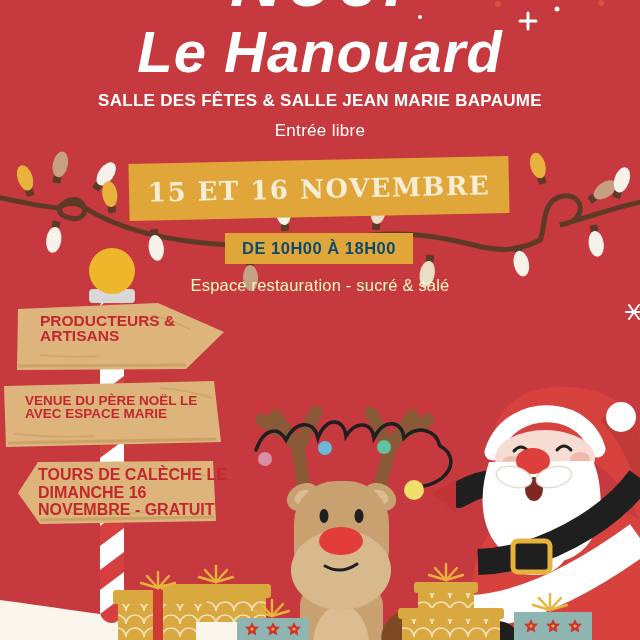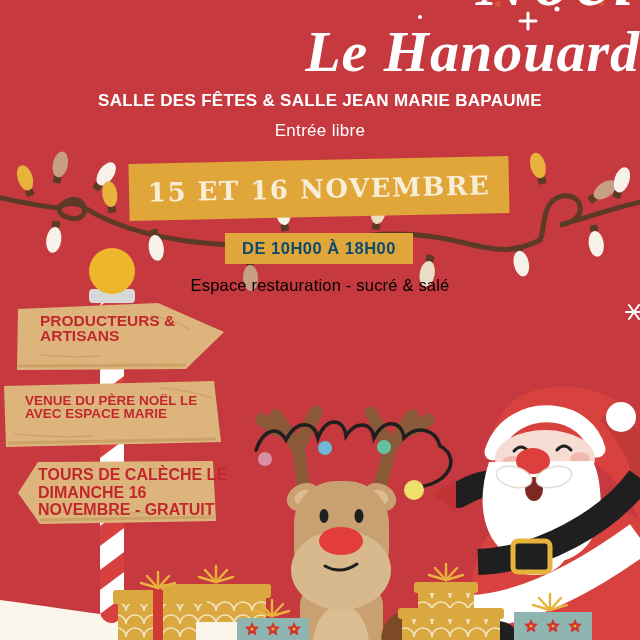--- a/index.html
+++ b/index.html
@@ -3,39 +3,39 @@
 <meta charset="utf-8">
 <style>
   html,body{margin:0;padding:0;background:#888;}
   .poster{
     position:relative;width:640px;height:640px;overflow:hidden;
     background:#c5393f;font-family:"Liberation Sans",sans-serif;
   }
   .abs{position:absolute;}
   .center{left:0;width:640px;text-align:center;}
   .script{
-    font-family:Liberation Serif, serif;font-style:italic;font-weight:bold;color:#ffffff;text-align:right;
+    font-family:Liberation Sans, sans-serif;font-style:italic;font-weight:bold;color:#ffffff;
   }
   .top-partial{top:-60px;font-size:72px;letter-spacing:6px;}
   .title{top:18px;font-size:58px;letter-spacing:1px;}
   .subtitle{top:91px;font-size:17px;font-weight:bold;letter-spacing:.3px;color:#ffffff;}
   .free-entry{top:121px;font-size:17px;color:#ffffff;letter-spacing:.3px;}
   .banner{
     background:#e0a63a;display:flex;align-items:center;justify-content:center;
     color:#f8eed6;
   }
   .banner-dates{
     left:129px;top:160px;width:380px;height:57px;transform:rotate(-1.2deg);
     font-family:"DejaVu Serif",serif;font-weight:bold;font-size:26px;letter-spacing:1.5px;
   }
   .banner-hours{
     left:225px;top:233px;width:188px;height:31px;
     font-weight:bold;font-size:16.5px;letter-spacing:.5px;color:#0c4a6e;
   }
-  .food-line{top:276px;font-size:16.5px;color:#000000;letter-spacing:.2px;}
+  .food-line{top:276px;font-size:16.5px;color:#fef9c3;letter-spacing:.2px;}
   .sign-text{color:#c2272e;font-weight:bold;}
   .sign-text div{white-space:nowrap;}
   .sign1{left:40px;top:314px;font-size:15.5px;line-height:14.6px;}
   .sign2{left:25px;top:394px;font-size:13.5px;line-height:13.2px;}
   .sign3{left:38px;top:466px;font-size:16px;line-height:17.6px;}
   svg{display:block;}
 </style>
 </head>
 <body>
 

